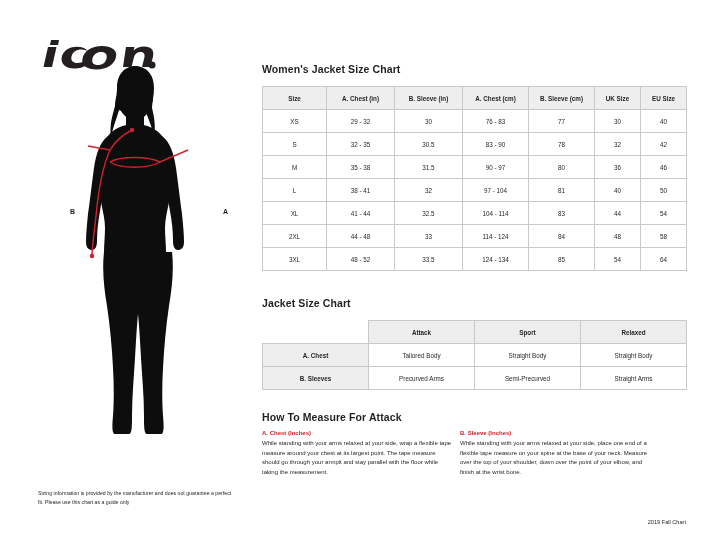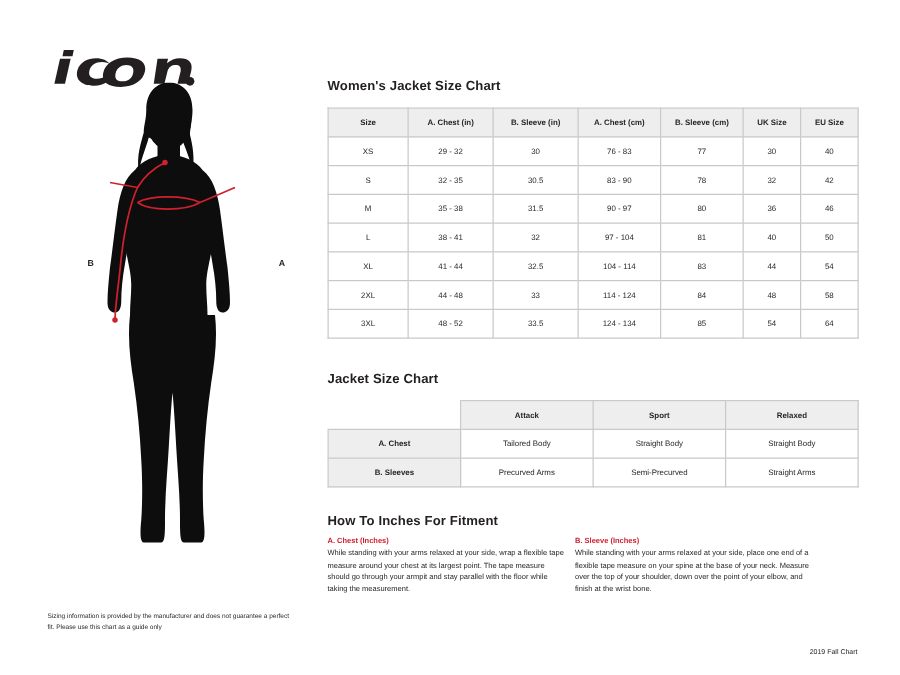--- a/index.html
+++ b/index.html
@@ -365,21 +365,21 @@
       </tr>
       <tr>
         <td class="rowlabel">B. Sleeves</td>
         <td>Precurved Arms</td>
         <td>Semi-Precurved</td>
         <td>Straight Arms</td>
       </tr>
     </tbody>
   </table>
 
-  <div class="section-title" id="title-how-to-measure">How To Inches For Fitment</div>
+  <div class="section-title" id="title-how-to-measure">How To Measure For Attack</div>
 
   <div class="measure-block" id="measure-a">
     <div class="measure-head">A. Chest (Inches)</div>
     <div class="measure-body">While standing with your arms relaxed at your side, wrap a flexible tape measure around your chest at its largest point. The tape measure should go through your armpit and stay parallel with the floor while taking the measurement.</div>
   </div>
 
   <div class="measure-block" id="measure-b">
     <div class="measure-head">B. Sleeve (Inches)</div>
     <div class="measure-body">While standing with your arms relaxed at your side, place one end of a flexible tape measure on your spine at the base of your neck. Measure over the top of your shoulder, down over the point of your elbow, and finish at the wrist bone.</div>
   </div>

